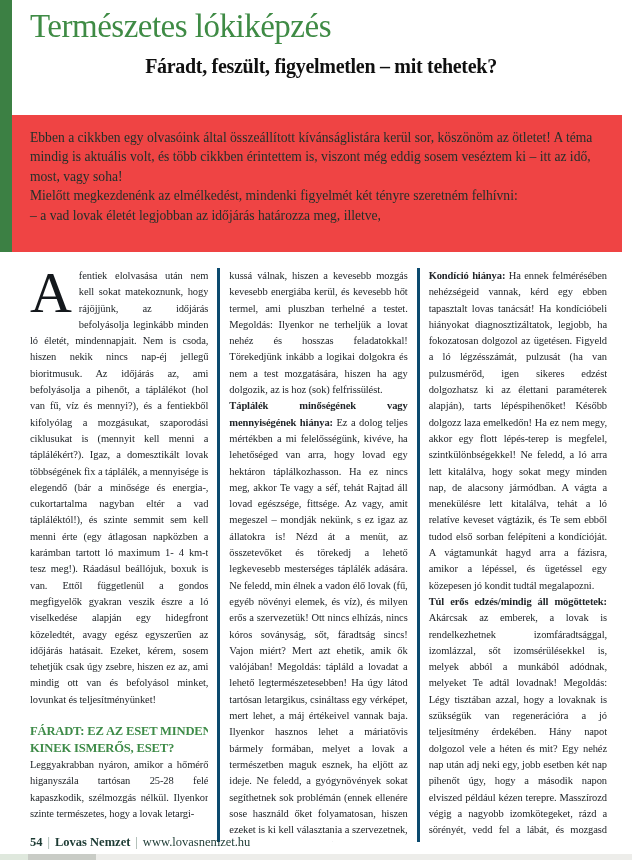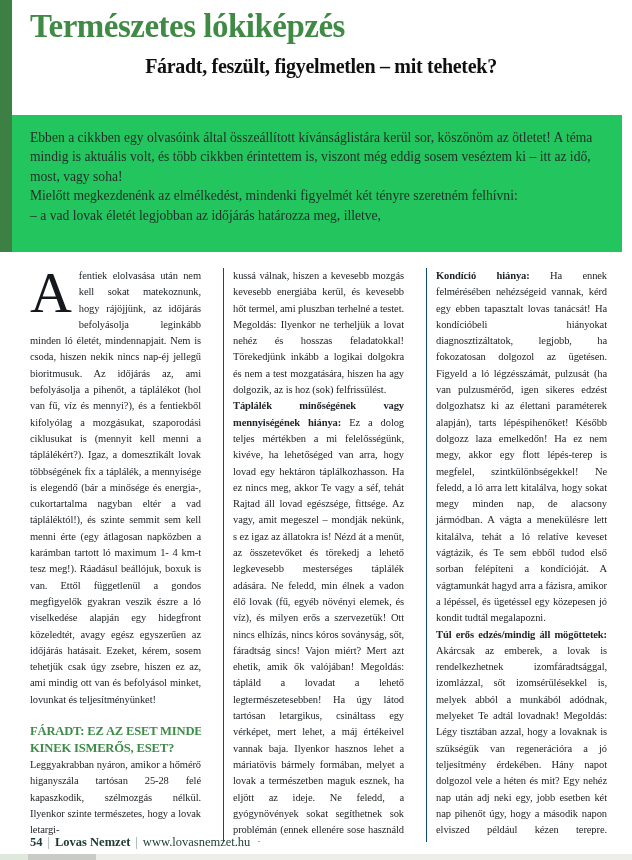--- a/index.html
+++ b/index.html
@@ -7,41 +7,41 @@
     width:632px;height:860px;position:relative;overflow:hidden;
     background:#ffffff;
     font-family:"Liberation Serif","DejaVu Serif",serif;
     color:#212427;
   }
   
   .accent-bar{position:absolute;left:0;top:0;width:12px;height:252px;background:#3c8044;}
   
   header{position:absolute;left:30px;top:6px;right:20px;}
   h1{
-    margin:0;font-size:33px;line-height:40px;font-weight:bold;
+    margin:0;font-size:33px;line-height:40px;font-weight:normal;
     color:#3f8b45;letter-spacing:-0.5px;
   }
   h2{
     margin:8px 0 0 0;font-size:20px;line-height:24px;font-weight:bold;
     color:#101010;letter-spacing:-0.3px;text-align:center;
   }
   
   .intro{
     position:absolute;left:12px;top:115px;width:610px;height:137px;
-    box-sizing:border-box;background:#22c55e;
+    box-sizing:border-box;background:#ef4444;
     padding:13px 20px 10px 18px;overflow:hidden;
   }
   .intro p{margin:0;font-size:13.6px;line-height:19.4px;color:#23302a;}
   
   .cols{
     position:absolute;left:30px;top:268px;width:577px;height:574px;
     display:flex;overflow:hidden;
   }
   .col{flex:1 1 0;overflow:hidden;hyphens:auto;}
-  .col + .col{border-left:1px solid #0c4a6e;padding-left:9px;margin-left:22px;}
+  .col + .col{border-left:3px solid #0c4a6e;padding-left:9px;margin-left:9px;}
   .col p{
     margin:0;text-align:justify;
     font-size:10.5px;line-height:16.3px;letter-spacing:-0.1px;color:#22262a;
   }
   .bold{font-weight:bold;}
   .dropcap{
     float:left;font-size:58px;line-height:46px;height:48px;
     padding:2px 7px 0 0;color:#14181c;
   }
   .ghead{

